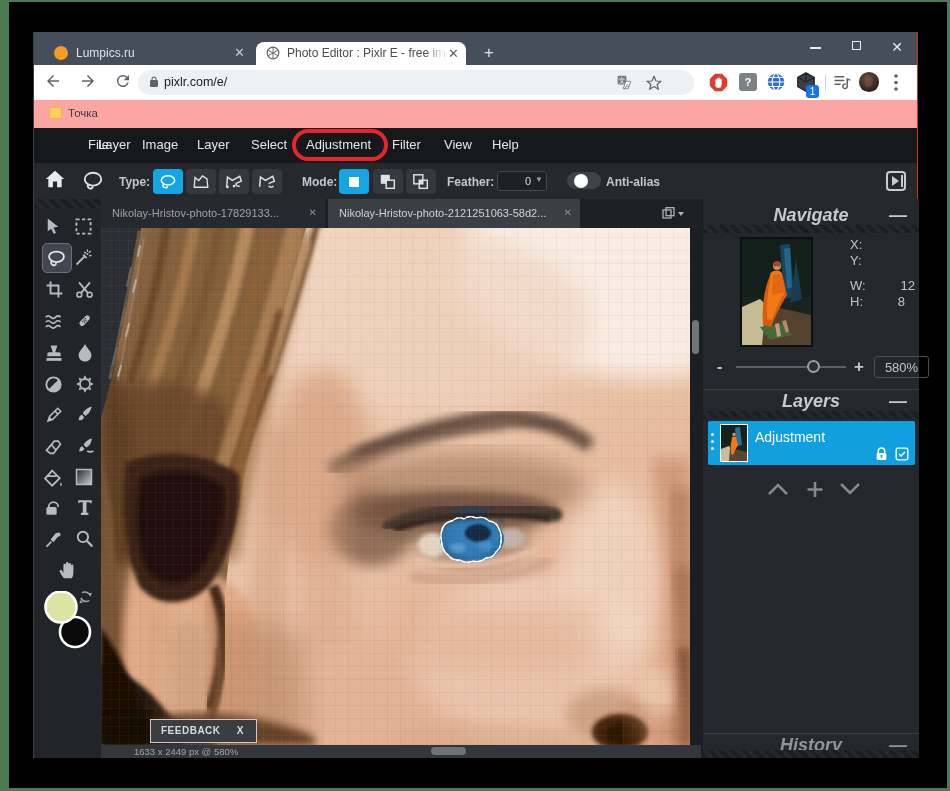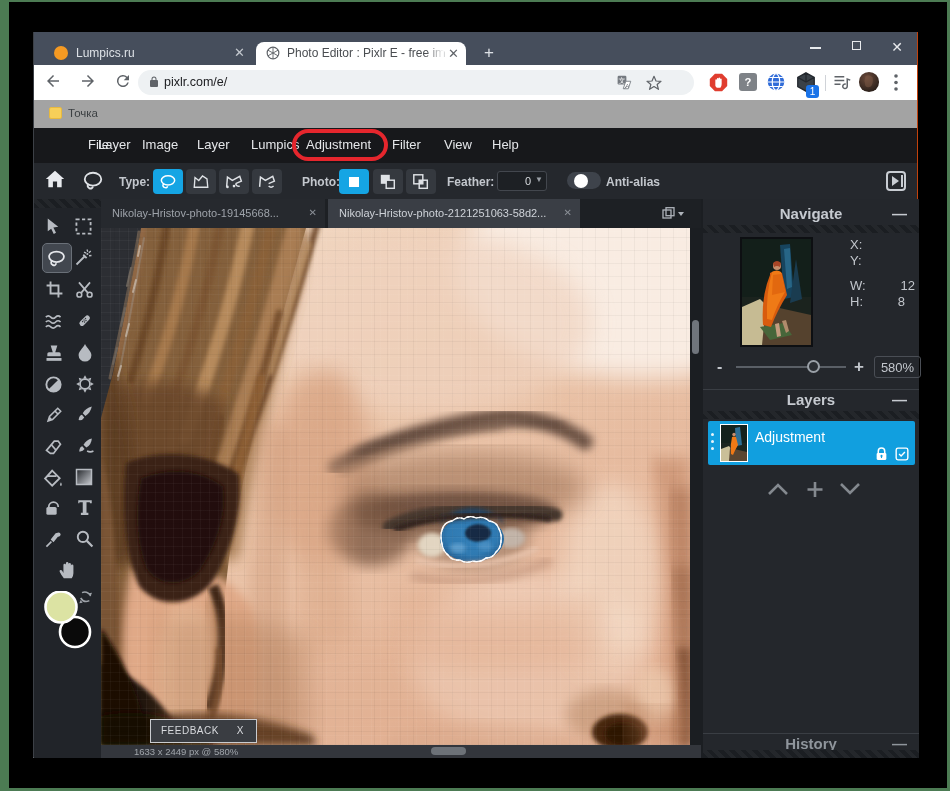--- a/index.html
+++ b/index.html
@@ -24,21 +24,21 @@
   .ctab2 .x { position:absolute; right:7px; top:4px; color:#5f6368; font-size:13px; }
   #newtab { position:absolute; left:445px; top:11px; width:20px; height:20px; color:#dde1e6; font-size:17px; text-align:center; line-height:19px; }
   .winbtn { position:absolute; top:0px; width:30px; height:30px; color:#e8eaed; text-align:center; }
   
   #addrbar { position:absolute; left:0; top:33px; width:100%; height:35px; background:#fff; }
   .navic { position:absolute; top:7px; color:#5f6368; font-size:16px; }
   #urlpill { position:absolute; left:104px; top:5px; width:556px; height:25px; background:#eef1f3; border-radius:13px; }
   #urlpill .lock { position:absolute; left:10px; top:5px; }
   #urlpill .url { position:absolute; left:26px; top:5px; font-size:12.5px; color:#202124; }
   
-  #bookbar { position:absolute; left:0; top:68px; width:100%; height:28px; background:#a3a3a3; }
+  #bookbar { position:absolute; left:0; top:68px; width:100%; height:28px; background:#fca5a5; }
   #bookbar .folder { position:absolute; left:15px; top:7px; width:13px; height:12px; background:#f7cf59; border-radius:2px; border:1px solid #e8b93e; }
   #bookbar .bktxt { position:absolute; left:34px; top:7px; font-size:11.5px; color:#3c4043; }
   
   #menubar { position:absolute; left:0; top:96px; width:100%; height:35px; background:#17181b; color:#e4e6e9; font-size:13px; }
   #menubar span { position:absolute; top:9px; }
   #redoval { position:absolute; left:258px; top:1px; width:96px; height:32px; border:4px solid #e5262d; border-radius:17px; }
   
   #toolbar { position:absolute; left:0; top:131px; width:100%; height:36px; background:#25282d; color:#c9cdd3; }
   .tlabel { position:absolute; top:12px; font-size:12px; font-weight:bold; color:#c3c7cd; }
   .tbtn { position:absolute; top:6px; width:30px; height:25px; background:#35393f; border-radius:4px; }
@@ -74,35 +74,35 @@
       repeating-linear-gradient(0deg, rgba(255,255,255,0.035) 0 1px, rgba(0,0,0,0) 1px 9px),
       repeating-linear-gradient(90deg, rgba(255,255,255,0.035) 0 1px, rgba(0,0,0,0) 1px 9px),
       repeating-linear-gradient(0deg, rgba(0,0,0,0.04) 0 1px, rgba(0,0,0,0) 1px 13px),
       repeating-linear-gradient(90deg, rgba(0,0,0,0.04) 0 1px, rgba(0,0,0,0) 1px 13px);
   }
   #vscroll { position:absolute; left:656px; top:29px; width:11px; height:517px; background:#1b1e22; }
   #vthumb { position:absolute; left:2px; top:92px; width:7px; height:34px; background:#70757c; border-radius:4px; }
   #statusbar { position:absolute; left:67px; top:546px; width:600px; height:13px; background:#33363c; color:#a0a5ab; font-size:9.5px; }
   #statusbar .dim { position:absolute; left:33px; top:1px; }
   #hthumb { position:absolute; left:330px; top:2px; width:35px; height:8px; background:#6d7278; border-radius:4px; }
-  #feedback { position:absolute; left:116px; top:520px; width:107px; height:24px; background:#3a3d42; border:1px solid #caccd0; color:#d8dade; font-size:10px; font-weight:normal; letter-spacing:0.5px; }
+  #feedback { position:absolute; left:116px; top:520px; width:107px; height:24px; background:#3a3d42; border:1px solid #caccd0; color:#d8dade; font-size:10px; font-weight:bold; letter-spacing:0.5px; }
   #feedback .f { position:absolute; left:10px; top:5px; }
   #feedback .fx { position:absolute; right:12px; top:5px; }
   
   #rpanel { position:absolute; left:667px; top:0; width:218px; height:559px; background:#24272c; color:#c6cad0; border-left:2px solid #1b1e22; }
-  .phead { position:absolute; left:0; width:100%; height:26px; font-size:15px; font-weight:bold; color:#c6cad0; text-align:center; }
+  .phead { position:absolute; left:0; width:100%; height:26px; font-size:18px; font-weight:bold; color:#c6cad0; text-align:center;font-style:italic; }
   .phead .mn { position:absolute; right:12px; top:0px; font-weight:bold; }
   .phatch { position:absolute; left:0; width:100%; height:8px; }
   #navthumb { position:absolute; left:37px; top:38px; width:73px; height:110px; background:#0d0f12; border:2px solid #0d0f12; }
   .ntxt { position:absolute; font-size:13px; color:#c2c6cc; }
   #zminus { position:absolute; left:14px; top:159px; font-size:16px; font-weight:bold; color:#c2c6cc; }
   #ztrack { position:absolute; left:33px; top:167px; width:110px; height:2px; background:#5a5f66; }
   #zthumb { position:absolute; left:104px; top:161px; width:13px; height:13px; border-radius:50%; background:#2b2e33; border:2px solid #9aa0a7; }
   #zplus { position:absolute; left:151px; top:158px; font-size:17px; font-weight:bold; color:#c2c6cc; }
-  #zbox { position:absolute; left:171px; top:157px; width:47px; height:22px; border:1px solid #4a4e55; border-radius:3px; font-size:13px; color:#c2c6cc; text-align:center; line-height:21px; }
+  #zbox { position:absolute; left:171px; top:157px; width:55px; height:22px; border:1px solid #4a4e55; border-radius:3px; font-size:13px; color:#c2c6cc; text-align:center; line-height:21px; }
   .pline { position:absolute; left:0; width:100%; height:1px; background:#3a3e44; }
   #layerrow { position:absolute; left:5px; top:222px; width:207px; height:44px; background:#119fdf; border-radius:2px; }
   .ldots { position:absolute; left:3px; top:12px; }
   .ldots i { display:block; width:3px; height:3px; border-radius:50%; background:#e8f4fa; margin-bottom:4px; }
   .lthumb { position:absolute; left:12px; top:3px; width:28px; height:38px; background:#fff; border:1px solid #fff; }
   .lname { position:absolute; left:47px; top:8px; font-size:14px; color:#fff; }
   .llock { position:absolute; right:27px; bottom:4px; }
   .lcheck { position:absolute; right:6px; bottom:4px; }
   .larr { position:absolute; top:283px; }
 </style>
@@ -200,21 +200,21 @@
     </div>
     <div id="bookbar">
       <div class="folder"></div>
       <div class="bktxt">Точка</div>
     </div>
     <div id="menubar">
       <span style="left:24px;margin-left:30px;">File</span>
       <span style="left:64px;">Layer</span>
       <span style="left:108px;">Image</span>
       <span style="left:163px;">Layer</span>
-      <span style="left:217px;">Lumpics</span>
+      <span style="left:217px;">Select</span>
       <span style="left:272px;">Adjustment</span>
       <span style="left:358px;">Filter</span>
       <span style="left:410px;">View</span>
       <span style="left:458px;">Help</span>
       <div id="redoval"></div>
     </div>
     <div id="toolbar">
       <svg style="position:absolute;left:11px;top:6px;" width="20" height="20" viewBox="0 0 24 24">
           <path d="M12 2 L23 12 h-3 v10 h-5.5 v-7 h-5 v7 H4 V12 H1 Z" fill="#e8eaee"></path>
         </svg>
@@ -241,21 +241,21 @@
             <circle cx="4" cy="17" r="1.6" fill="#dfe2e6"></circle>
             <circle cx="12" cy="16" r="1.6" fill="#dfe2e6"></circle>
           </svg>
         </div>
       <div class="tbtn" style="left:218px;">
           <svg width="20" height="18" viewBox="0 0 24 22">
             <path d="M3 17 L4 5 L10 9 L19 4 L21 10 L14 13" fill="none" stroke="#dfe2e6" stroke-width="1.8"></path>
             <path d="M14 16 q3 3 6 0" fill="none" stroke="#dfe2e6" stroke-width="1.8"></path>
           </svg>
         </div>
-      <div class="tlabel" style="left:268px;">Photo:</div>
+      <div class="tlabel" style="left:268px;">Mode:</div>
       <div class="tbtn on" style="left:305px;">
           <svg width="16" height="16" viewBox="0 0 16 16">
             <rect x="3" y="3" width="10" height="10" fill="#fff"></rect>
           </svg>
         </div>
       <div class="tbtn" style="left:339px;">
           <svg width="18" height="18" viewBox="0 0 20 20">
             <rect x="2" y="2" width="10" height="10" fill="#dfe2e6"></rect>
             <rect x="8" y="8" width="9" height="9" fill="#35393f" stroke="#dfe2e6" stroke-width="1.6"></rect>
           </svg>
@@ -399,21 +399,21 @@
             <circle cx="18" cy="16" r="15.5" fill="#dce3a3" stroke="#fff" stroke-width="2.6"></circle>
           </svg>
 
         <svg style="left:44px;top:391px;" width="16" height="16" viewBox="0 0 24 24">
             <path d="M6 4 q8 -3 13 5 M17 16 q-8 4 -13 -4" fill="none" stroke="#9ea3a9" stroke-width="2.2"></path>
             <path d="M19 9 l2-5 -5 1 Z M4 15 l-2 5 5 -1 Z" fill="#9ea3a9"></path>
           </svg>
       </div>
       <div id="doctabs">
         <div class="dtab" id="dtab1">
-            <div class="nm">Nikolay-Hristov-photo-19145668...</div>
+            <div class="nm">Nikolay-Hristov-photo-17829133...</div>
             <div class="dx">✕</div>
           </div>
         <div class="dtab" id="dtab2">
             <div class="nm">Nikolay-Hristov-photo-2121251063-58d2...</div>
             <div class="dx">✕</div>
           </div>
         <svg id="cascade" viewBox="0 0 26 13">
             <rect x="4" y="3" width="8" height="8" fill="none" stroke="#aeb3ba" stroke-width="1.3"></rect>
             <rect x="7" y="0.7" width="8" height="8" fill="none" stroke="#aeb3ba" stroke-width="1.3"></rect>
             <path d="M19 5 l3 4 l3-4 z" fill="#aeb3ba"></path>

